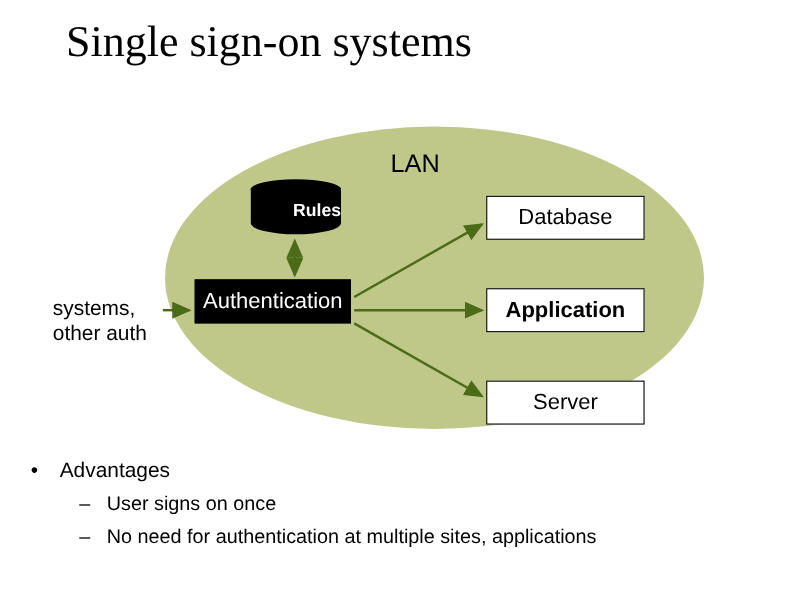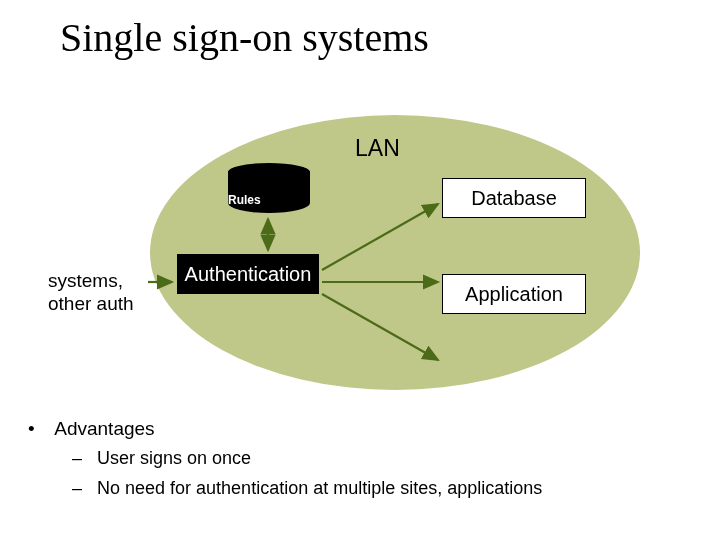--- a/index.html
+++ b/index.html
@@ -68,25 +68,25 @@
     width: 82px;
     height: 18px;
     background: #000000;
     border: 2px solid #000;
     border-radius: 50%;
     box-sizing: border-box;
   }
   .rules-cyl .label {
     position: absolute;
     left: 0;
-    top: 30px;
-    width: 82px;
-    text-align: left;
+    top: 20px;
+    width: 82px;
+    text-align: right;
     color: #ffffff;
-    font-size: 12px;
+    font-size: 16px;
     font-weight: bold;
   }
   
   .auth-box {
     position: absolute;
     left: 177px;
     top: 254px;
     width: 142px;
     height: 40px;
     background: #000000;
@@ -109,21 +109,21 @@
     background: #ffffff;
     border: 1.5px solid #000000;
     box-sizing: border-box;
     display: flex;
     align-items: center;
     justify-content: center;
     font-size: 20px;
     color: #000000;
   }
   .db-box { top: 178px; }
-  .app-box { top: 274px; }
+  .app-box { top: 262px; font-weight: bold; }
   .srv-box { top: 346px; }
   
   .user-label {
     position: absolute;
     left: 44px;
     top: 247px;
     width: 120px;
     font-size: 19px;
     color: #000000;
     line-height: 1.2;
@@ -184,20 +184,23 @@
 
   <div class="auth-box">
     <span>Authentication</span>
   </div>
 
   <div class="right-box db-box">
     <span>Database</span>
   </div>
   <div class="right-box app-box">
     <span>Application</span>
+  </div>
+  <div class="right-box srv-box">
+    <span>Server</span>
   </div>
 
   <div class="user-label">
     <br>
     <span style="padding-left:4px">systems,</span><br>
     <span style="padding-left:4px">other auth</span>
   </div>
 
   <svg class="arrows">
     <defs>

